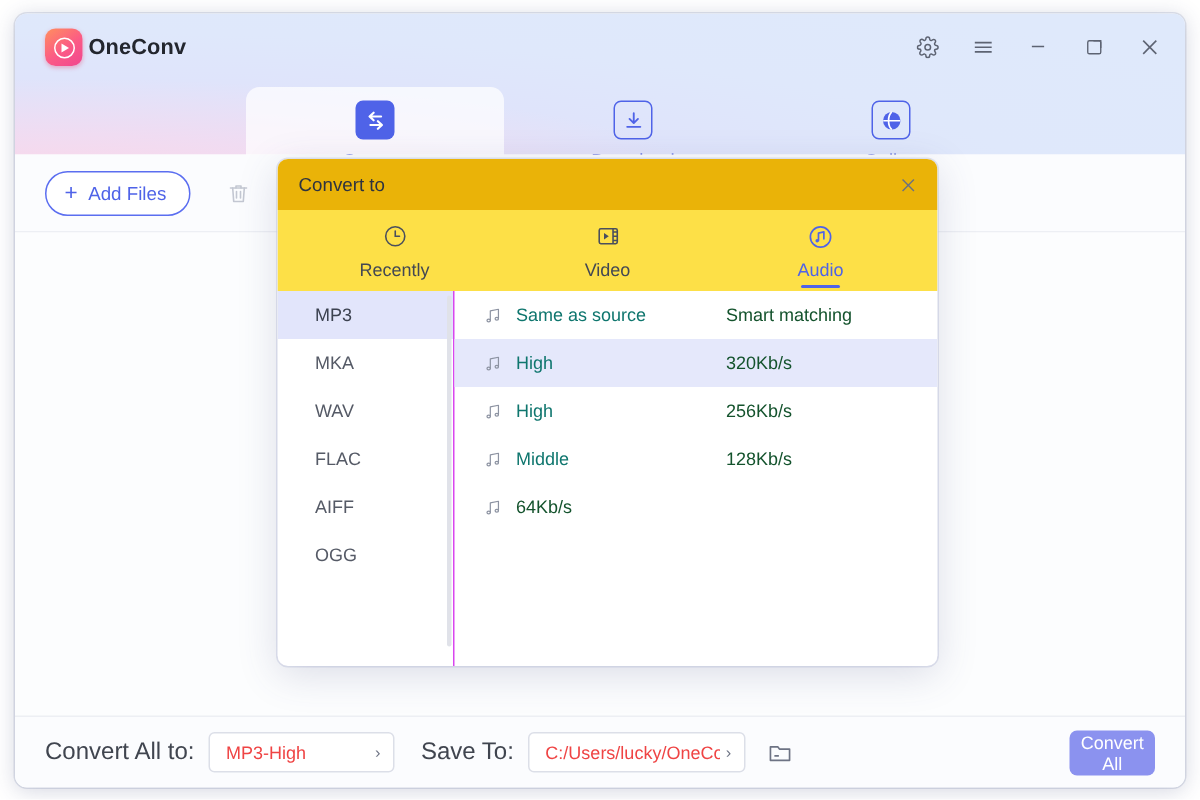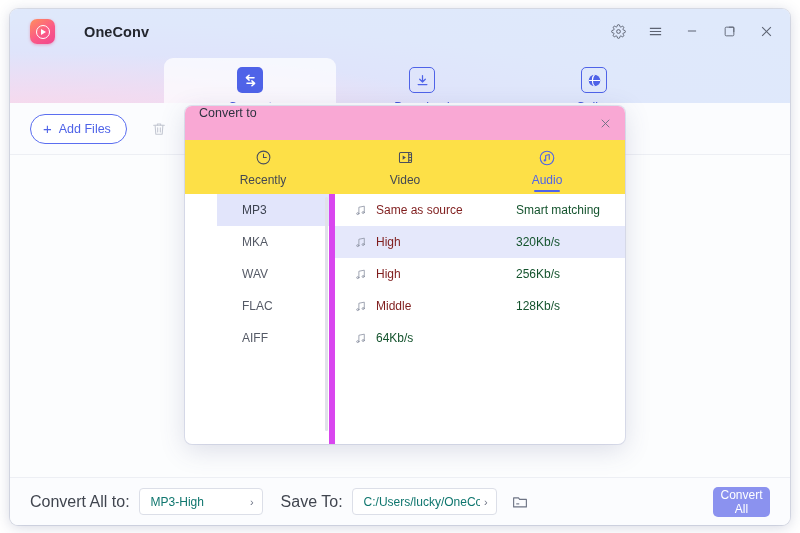--- a/index.html
+++ b/index.html
@@ -32,21 +32,21 @@
     width: 780px; height: 94px;
     background:
       radial-gradient(120% 150% at 2% 118%, #fbd7e8 0%, #f0dcf2 22%, #dfe4fb 48%, #dfe8fb 70%, #dfe9fb 100%);
   }
   .titlebar {
     position: absolute; left: 0; top: 0;
     width: 780px; height: 46px;
   }
   .brand {
     position: absolute; left: 20px; top: 10px;
-    display: flex; align-items: center; gap: 29px;
+    display: flex; align-items: center; gap: 4px;
   }
   .logo {
     width: 25px; height: 25px; border-radius: 7px;
     background: linear-gradient(145deg, #ff8f5e 0%, #fb5a86 55%, #f0468f 100%);
     display: flex; align-items: center; justify-content: center;
     box-shadow: 0 1px 3px rgba(230,80,120,.4);
   }
   .logo-inner {
     width: 14px; height: 14px; border-radius: 50%;
     border: 1.6px solid #fff;
@@ -145,21 +145,21 @@
   .bb-label.second { margin-left: 18px; }
   .select-box {
     margin-left: 9px; height: 27px;
     border: 1px solid #dcdfe8; border-radius: 4px;
     background: #fff;
     display: flex; align-items: center;
     padding: 0 8px 0 11px; cursor: pointer;
   }
   .select-box.sb-format { width: 124px; justify-content: space-between; }
   .select-box.sb-path   { width: 145px; justify-content: space-between; }
-  .sb-text { font-size: 12px; color: #0f766e; white-space: nowrap; overflow: hidden; }
+  .sb-text { font-size: 12px; color: #ef4444; white-space: nowrap; overflow: hidden; }
   .sb-arrow { font-size: 11px; color: #6d7384; margin-left: 4px; }
   .folder-btn {
     margin-left: 12px; width: 22px; height: 22px;
     display: flex; align-items: center; justify-content: center;
     cursor: pointer; color: #6d7384;
   }
   .convert-all {
     position: absolute; right: 20px;
     width: 57px; height: 30px;
     background: #8b92ef; border: none; border-radius: 5px;
@@ -175,22 +175,22 @@
     width: 440px; height: 338px;
     background: #ffffff;
     border-radius: 7px;
     box-shadow: 0 6px 26px rgba(70,80,130,.18), 0 0 0 1px rgba(205,212,230,.55);
     overflow: hidden;
     z-index: 20;
   }
   .modal-head {
     position: relative;
     height: 34px;
-    background: #f9a8d4;
-    display: flex; 
+    background: #eab308;
+    display: flex; align-items: center;
   }
   .modal-title {
     margin-left: 14px; font-size: 12.5px; color: #2e3340;
   }
   .modal-close {
     position: absolute; right: 10px; top: 7px;
     width: 20px; height: 20px;
     display: flex; align-items: center; justify-content: center;
     cursor: pointer; color: #6a7082;
   }
@@ -222,22 +222,21 @@
   }
   .modal-body {
     position: absolute; left: 0; top: 88px;
     width: 440px; height: 250px;
     display: flex;
   }
   .fmt-col {
     position: relative;
     width: 118px; height: 250px;
     overflow: hidden;
-    border-right: 6px solid #d946ef;
-    margin-left: 32px;
+    border-right: 1px solid #d946ef;
   }
   .fmt-item {
     height: 32px;
     display: flex; align-items: center;
     padding-left: 25px;
     font-size: 12px; color: #555a66;
     cursor: pointer;
   }
   .fmt-item.sel { background: #e2e5fb; color: #3c4250; }
   .fmt-scroll {
@@ -255,21 +254,21 @@
     display: flex; align-items: center;
     padding-left: 18px;
     cursor: pointer;
   }
   .qual-item.sel { background: #e5e8fb; }
   .qual-ico {
     width: 14px; height: 14px; margin-right: 9px;
     display: flex; align-items: center; justify-content: center;
     color: #8d93a2;
   }
-  .qual-name { font-size: 12px; color: #7f1d1d; width: 140px; }
+  .qual-name { font-size: 12px; color: #0f766e; width: 140px; }
   .qual-rate { font-size: 12px; color: #14532d; }
 </style>
 </head>
 <body>
 
 <div id="root">
   <div class="app-window">
 
     <div class="header">
 
@@ -441,20 +440,21 @@
       </div>
 
       <div class="modal-body">
 
         <div class="fmt-col">
           <div class="fmt-item sel">MP3</div>
           <div class="fmt-item">MKA</div>
           <div class="fmt-item">WAV</div>
           <div class="fmt-item">FLAC</div>
           <div class="fmt-item">AIFF</div>
+          <div class="fmt-item">OGG</div>
           <div class="fmt-scroll"></div>
         </div>
 
         <div class="qual-col">
 
           <div class="qual-item">
             <span class="qual-ico">
               <svg width="13" height="13" viewBox="0 0 24 24" fill="none" stroke="currentColor" stroke-width="1.5" stroke-linecap="round" stroke-linejoin="round">
                 <path d="M9 17.5 L9 6 L19 4 L19 15.5"></path>
                 <ellipse cx="7" cy="17.8" rx="2.1" ry="1.7"></ellipse>

